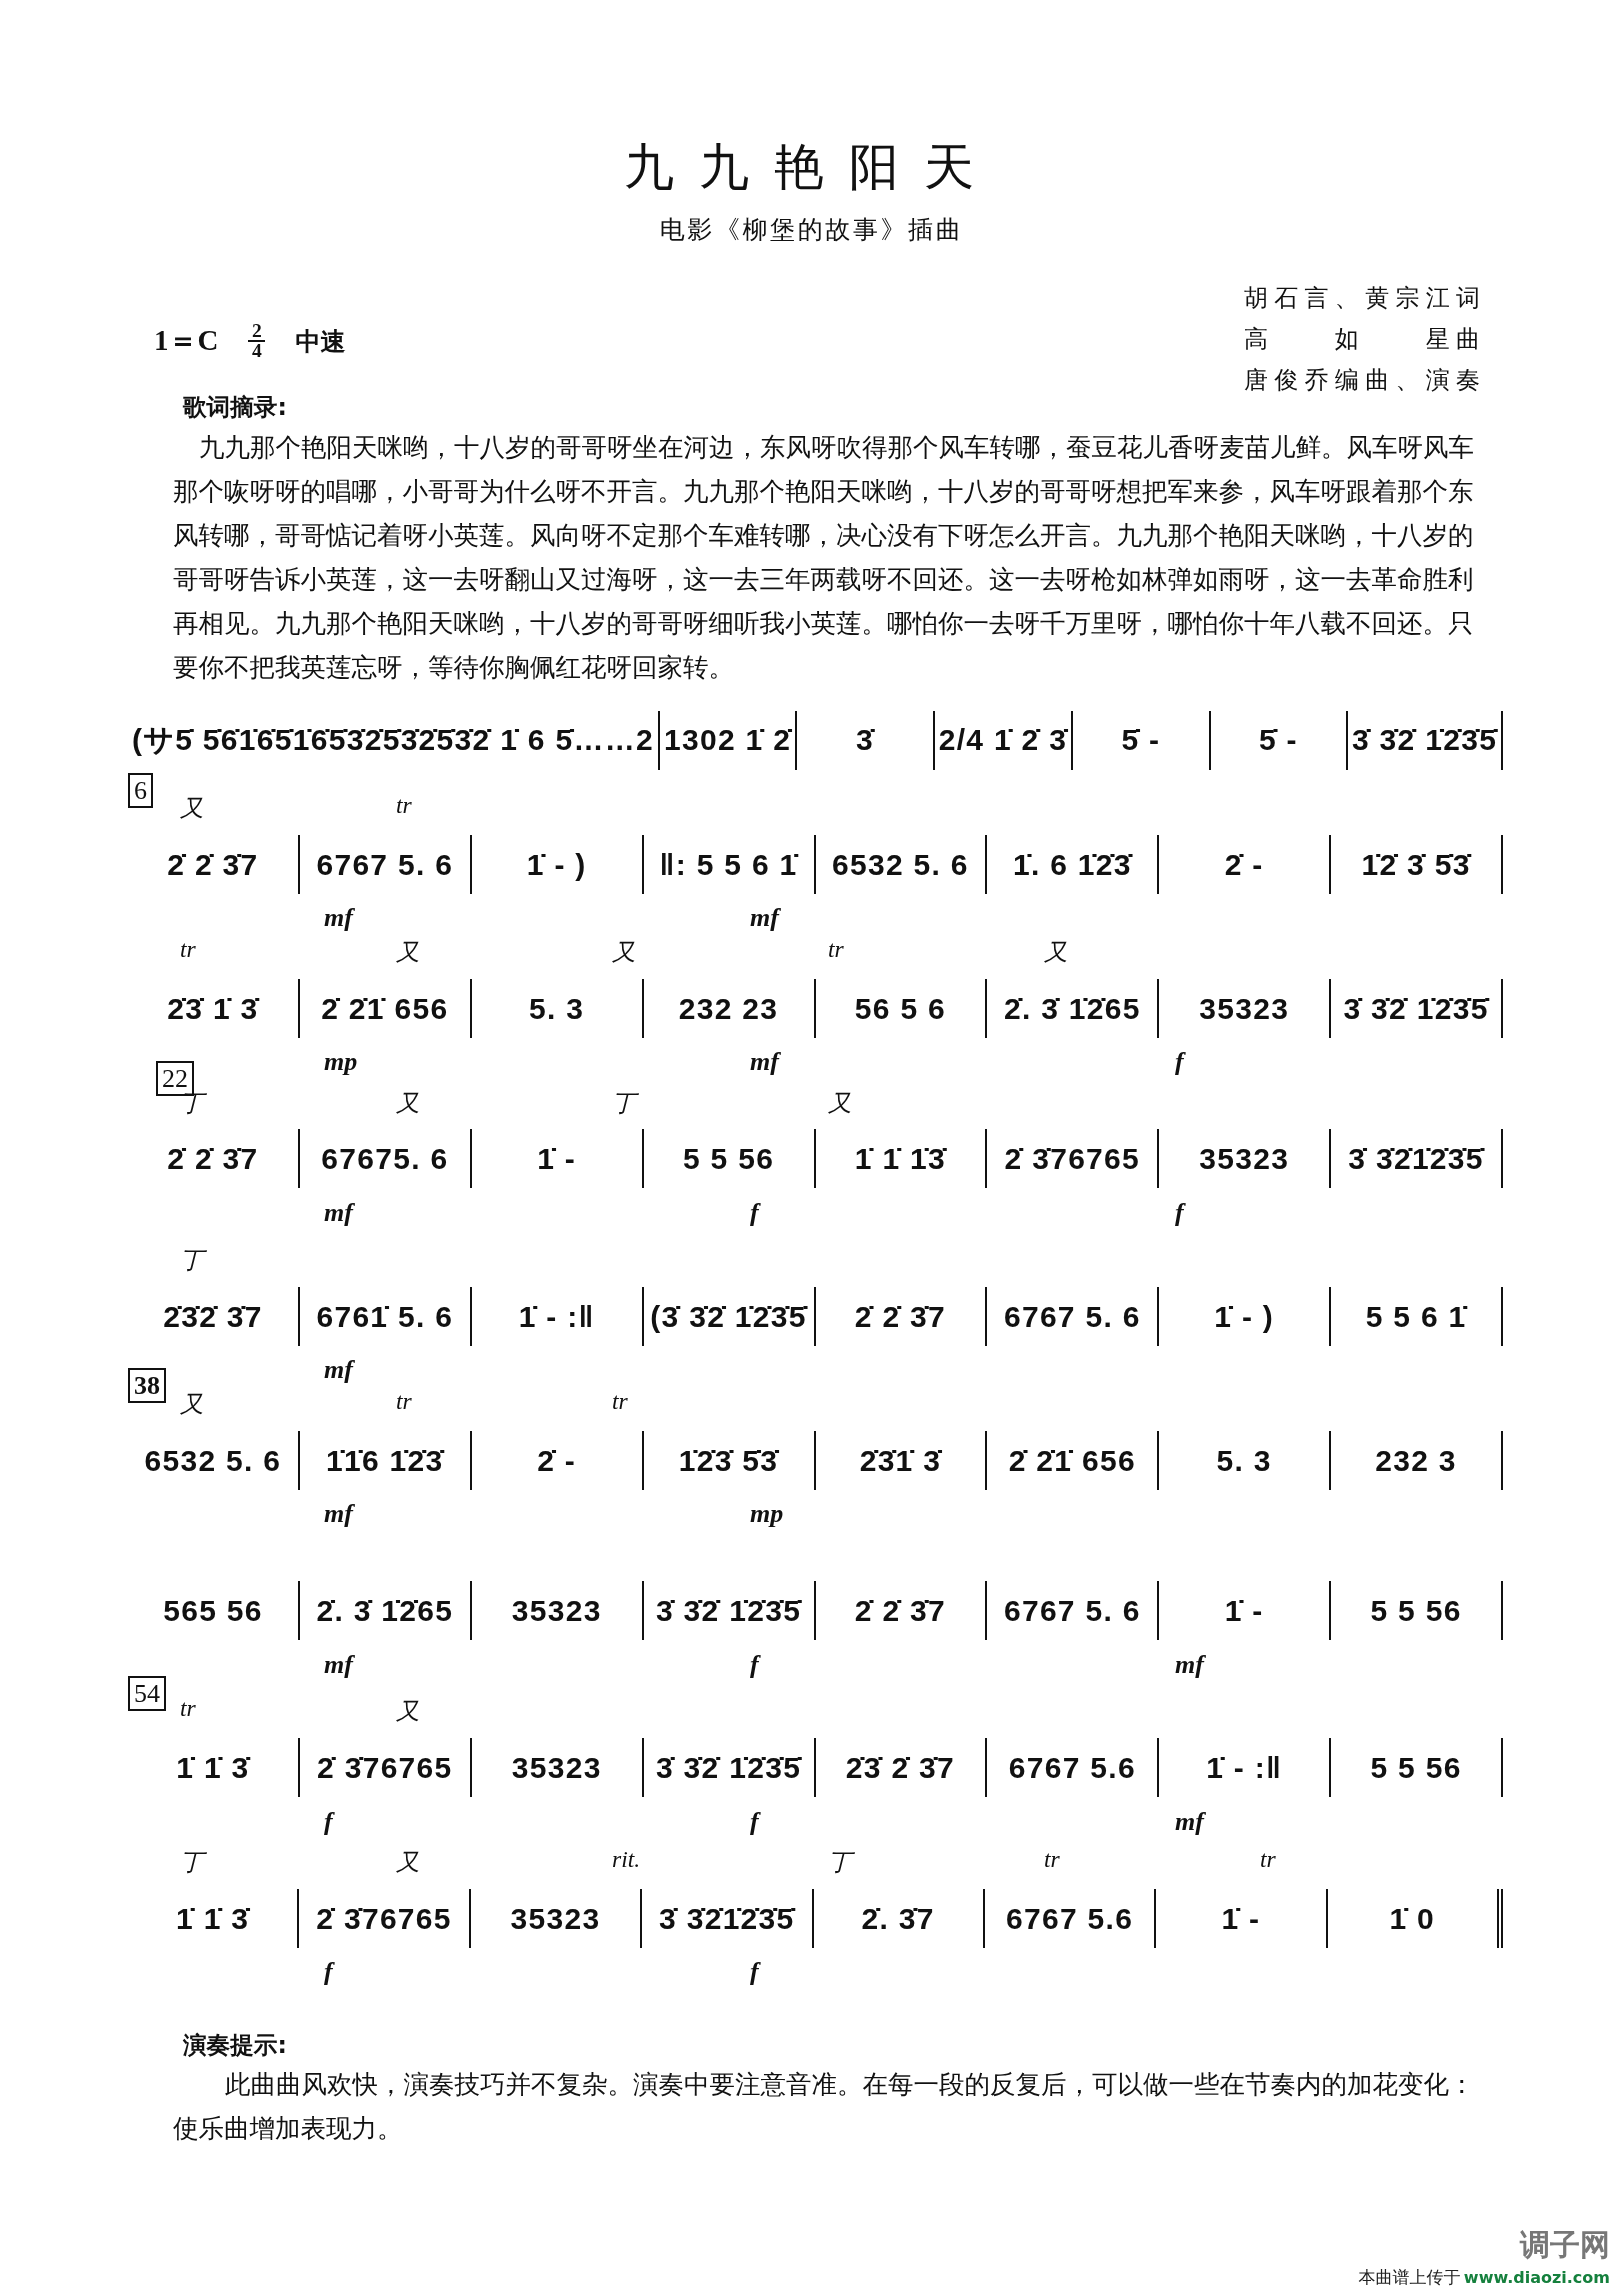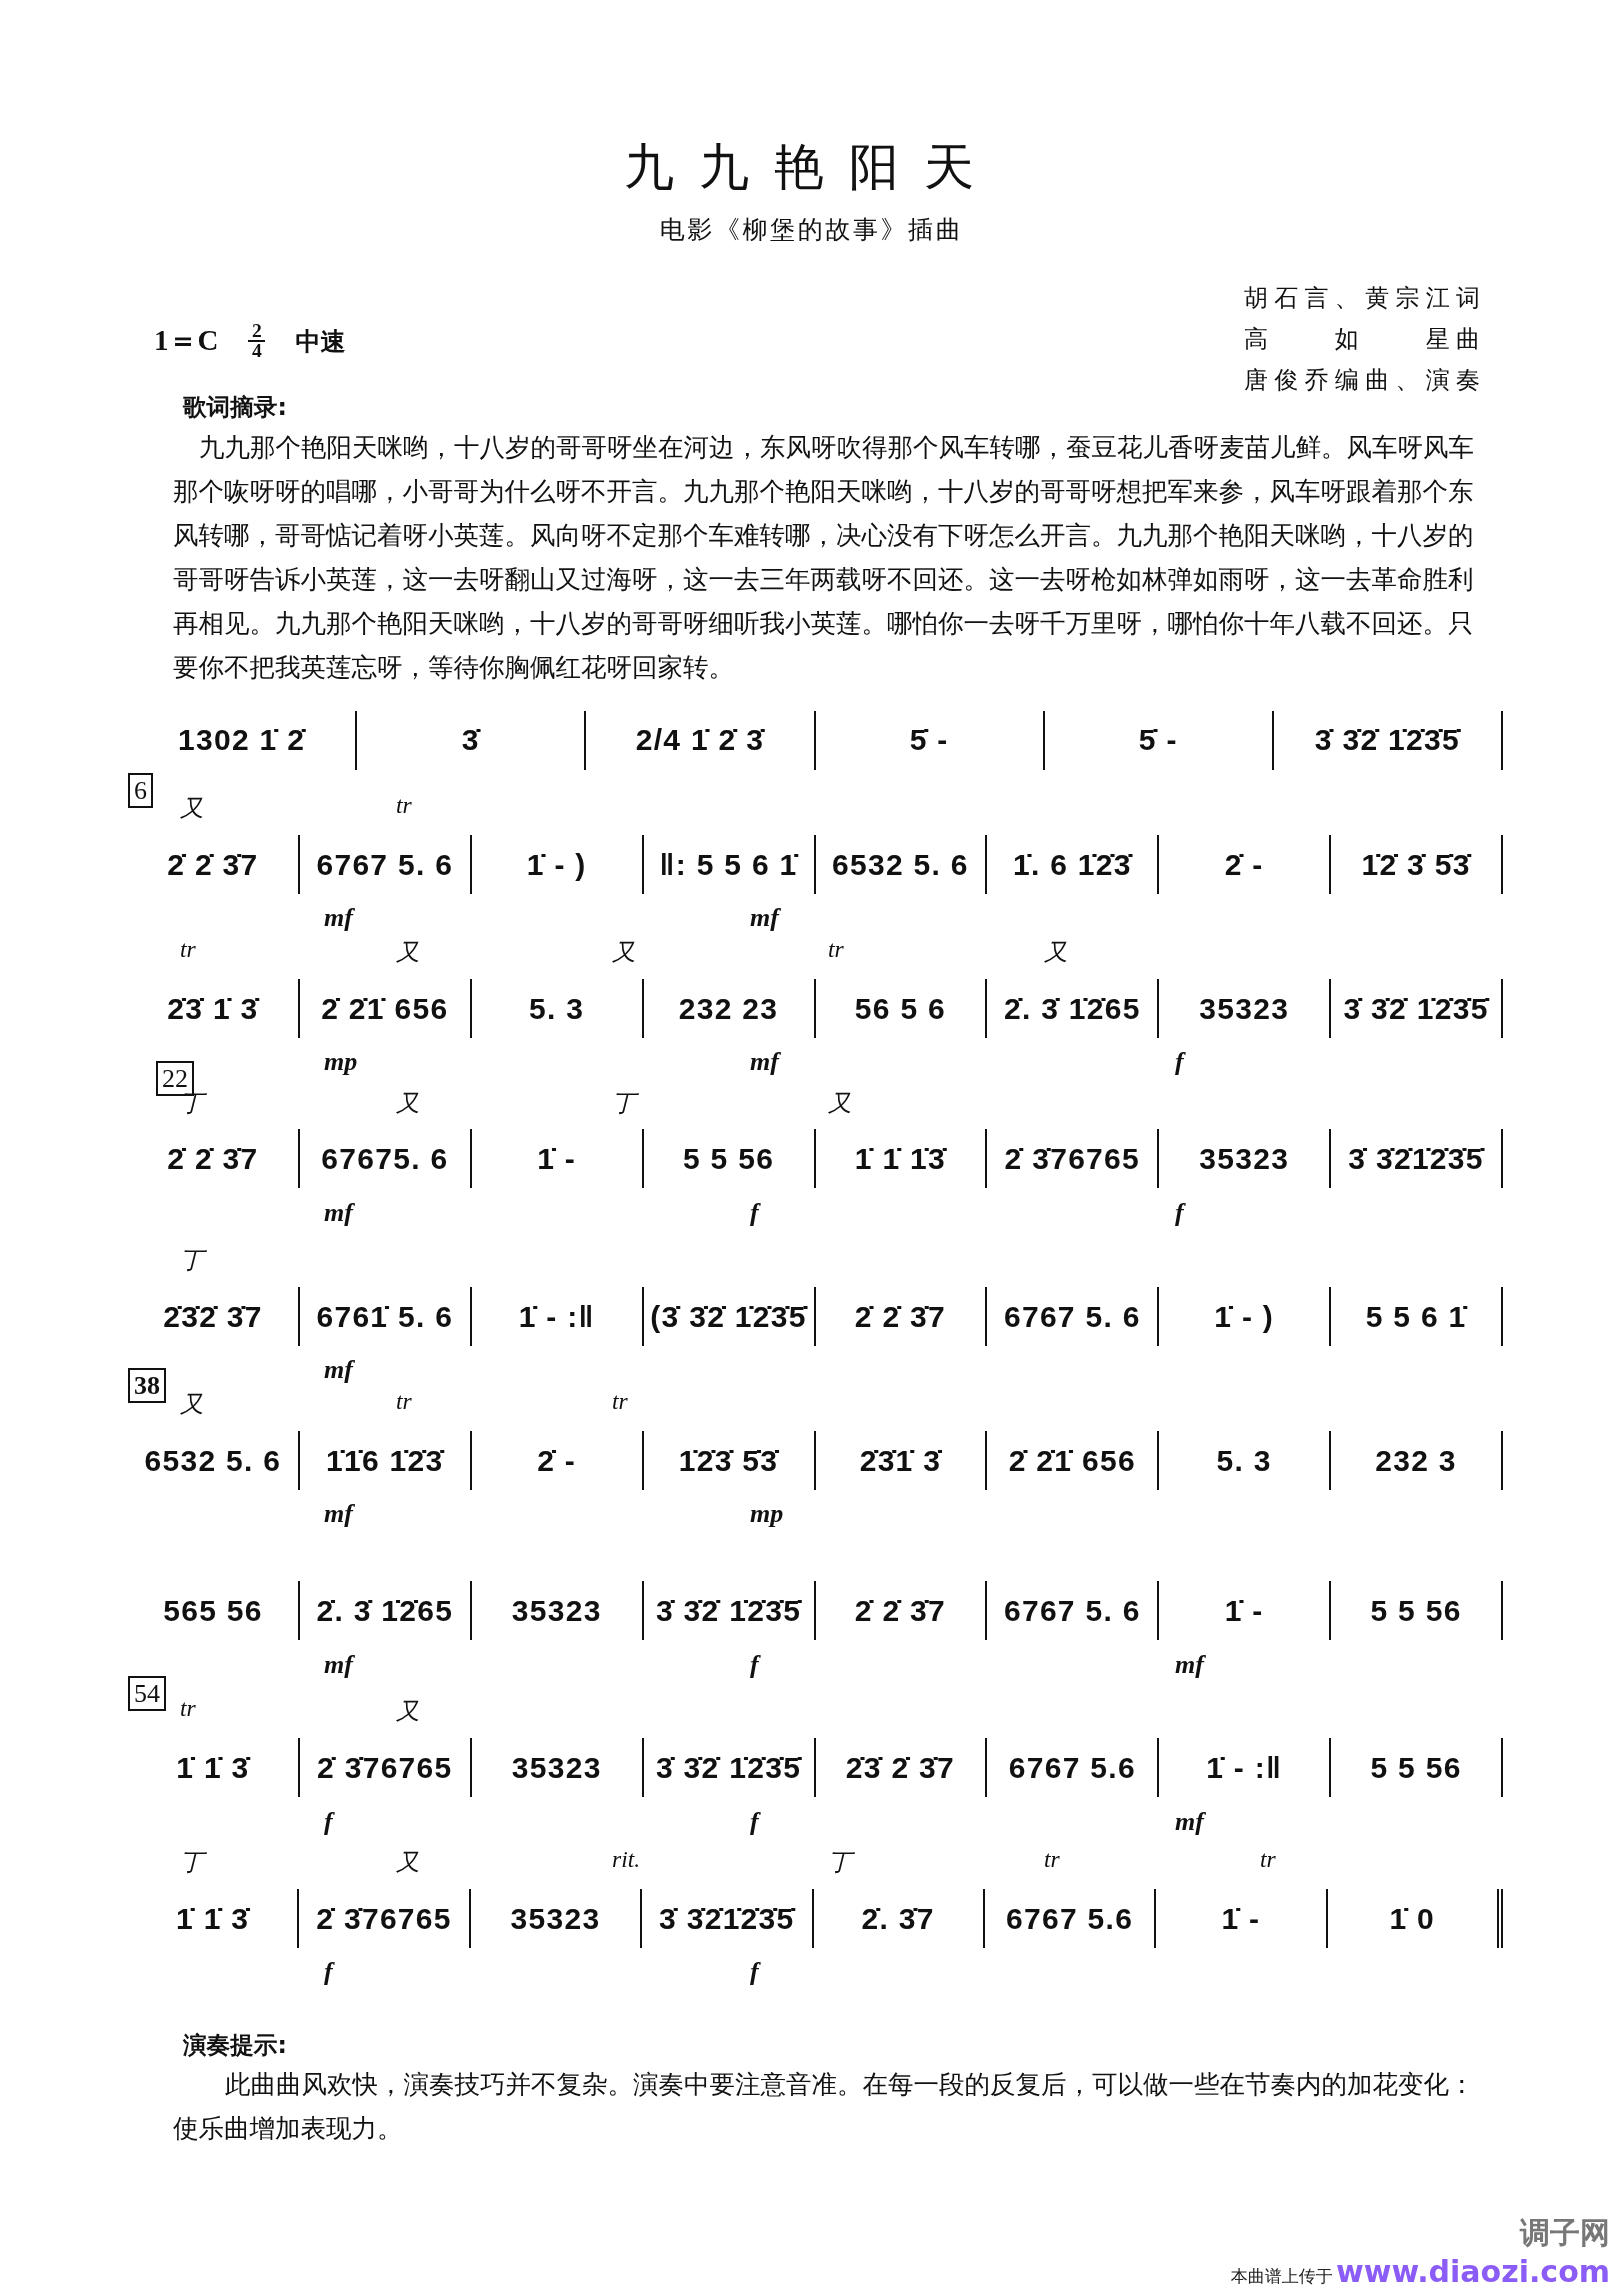--- a/index.html
+++ b/index.html
@@ -26,21 +26,21 @@
   .bar-group { display:flex; align-items:center; flex:1; justify-content:space-around;
                height:59px; border-right:2px solid #111; padding:0 3.9px; letter-spacing:1.3px; white-space:nowrap; }
   .bar-group.end { border-right:6.5px double #111; }
   .rehearsal { position:absolute; left:0; font-family:"Liberation Serif", serif; font-size:26px;
                border:2px solid #111; padding:0 3.9px; line-height:31px; }
   .dyn { position:absolute; font-family:"Liberation Serif", serif; font-style:italic; font-weight:bold; font-size:26px; }
   .mark { position:absolute; font-family:"Liberation Serif", serif; font-style:italic; font-size:23.6px; }
   .watermark { position:absolute; right:13px; bottom:6.5px; text-align:right; font-family:"DejaVu Sans", sans-serif; }
   .watermark .brand { font-size:30px; color:#777; font-weight:bold; }
   .watermark .line { font-size:17px; color:#222; }
-  .watermark .url { font-size:30px; color:#8b5cf6; font-weight:bold; }
+  .watermark .url { font-size:16px; color:#15803d; font-weight:bold; }
 </style>
 </head>
 <body>
 
 <div class="title">九九艳阳天</div>
 <div class="subtitle">电影《柳堡的故事》插曲</div>
 
 <div class="credits">
   <div>胡石言、黄宗江词</div>
   <div>高　　如　　星曲</div>
@@ -57,20 +57,21 @@
   <span class="tempo">中速</span>
 </div>
 
 <div class="section-label" style="top:391px">歌词摘录:</div>
 <div class="para" style="top:425px;">
   <span style="display:inline-block;width:26px"></span><span>九九那个艳阳天咪哟，十八岁的哥哥呀坐在河边，东风呀吹得那个风车转哪，蚕豆花儿香呀麦苗儿鲜。风车呀风车那个咴呀呀的唱哪，小哥哥为什么呀不开言。九九那个艳阳天咪哟，十八岁的哥哥呀想把军来参，风车呀跟着那个东风转哪，哥哥惦记着呀小英莲。风向呀不定那个车难转哪，决心没有下呀怎么开言。九九那个艳阳天咪哟，十八岁的哥哥呀告诉小英莲，这一去呀翻山又过海呀，这一去三年两载呀不回还。这一去呀枪如林弹如雨呀，这一去革命胜利再相见。九九那个艳阳天咪哟，十八岁的哥哥呀细听我小英莲。哪怕你一去呀千万里呀，哪怕你十年八载不回还。只要你不把我英莲忘呀，等待你胸佩红花呀回家转。</span>
 </div>
 
 <div class="score" id="score" style="top:694px;">
     <div class="sys" style="top: 6.5px;">
+      <div class="bar-group">(サ5̇  5̇6̇1̇6̇5̇1̇6̇5̇3̇2̇5̇3̇2̇5̇3̇2̇ 1̇ 6  5̇……2</div>
       <div class="bar-group">1302 1̇ 2̇</div>
       <div class="bar-group">3̇</div>
       <div class="bar-group">2/4 1̇ 2̇  3̇</div>
       <div class="bar-group">5̇  -</div>
       <div class="bar-group">5̇  -</div>
       <div class="bar-group">3̇ 3̇2̇ 1̇2̇3̇5̇</div>
     </div>
     <div class="rehearsal" style="top: 79px;">6</div>
     <div class="sys" style="top: 131px;">
       <div class="bar-group">2̇ 2̇  3̇7</div>

